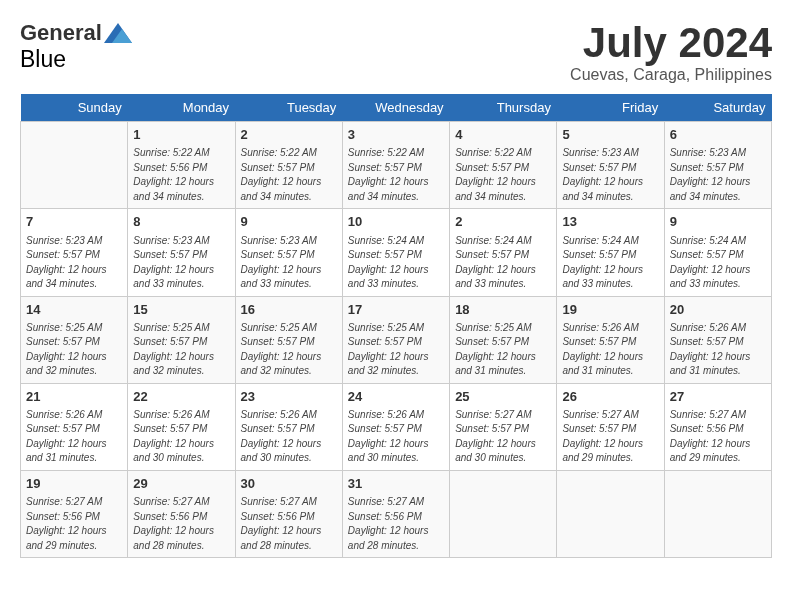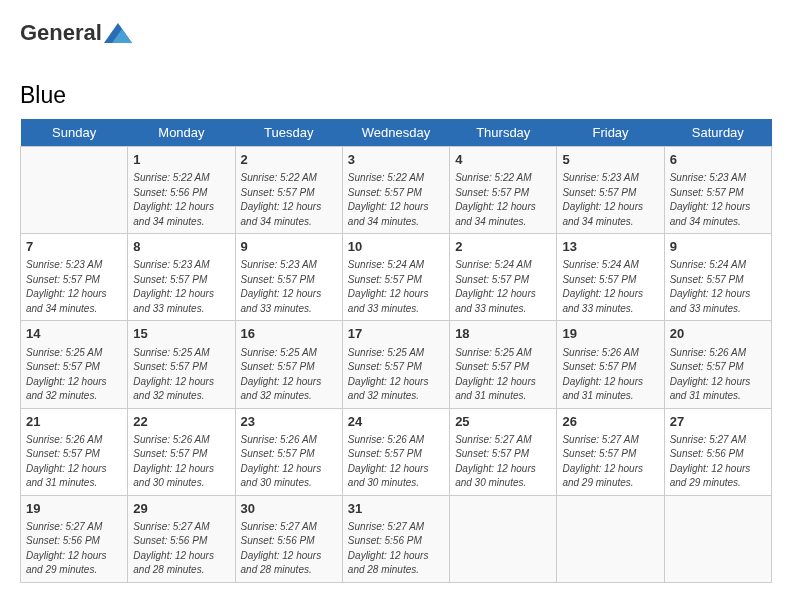--- a/index.html
+++ b/index.html
@@ -13,21 +13,20 @@
     .header {
       display: flex;
       justify-content: space-between;
       align-items: flex-start;
       margin-bottom: 10px;
     }
     .logo {
       display: flex;
       flex-direction: column;
       align-items: flex-start;
-      gap: 36px;
     }
     .logo-text {
       display: flex;
       align-items: center;
     }
     .logo-general {
       font-size: 22px;
       font-weight: bold;
       color: #333;
     }
@@ -55,21 +54,21 @@
       color: #555;
     }
     table {
       width: 100%;
       border-collapse: collapse;
       font-size: 11px;
     }
     thead tr th {
       background-color: #2a6db5;
       color: #fff;
-      text-align: center;
+      text-align: right;
       padding: 6px 6px;
       font-size: 13px;
       font-weight: normal;
       margin-left: 20px;
     }
     tbody tr td {
       border: 1px solid #ccc;
       vertical-align: top;
       padding: 4px 5px;
       width: calc(100% / 7);
@@ -107,20 +106,24 @@
   <div class="logo">
     <div class="logo-text">
       <span class="logo-general">General</span>
       <svg class="logo-icon" viewBox="0 0 28 20" xmlns="http://www.w3.org/2000/svg">
         <polygon points="0,20 14,0 28,20" fill="#2a6db5"></polygon>
         <polygon points="8,20 18,6 28,20" fill="#4a9fd4"></polygon>
       </svg>
     </div>
     <span class="logo-blue">Blue</span>
   </div>
+  <div class="title-block">
+    <div class="month-title">July 2024</div>
+    <div class="location">Cuevas, Caraga, Philippines</div>
+  </div>
 </div>
 
 <table>
   <thead>
     <tr>
     <th>Sunday</th>
         <th>Monday</th>
         <th>Tuesday</th>
         <th>Wednesday</th>
         <th>Thursday</th>

